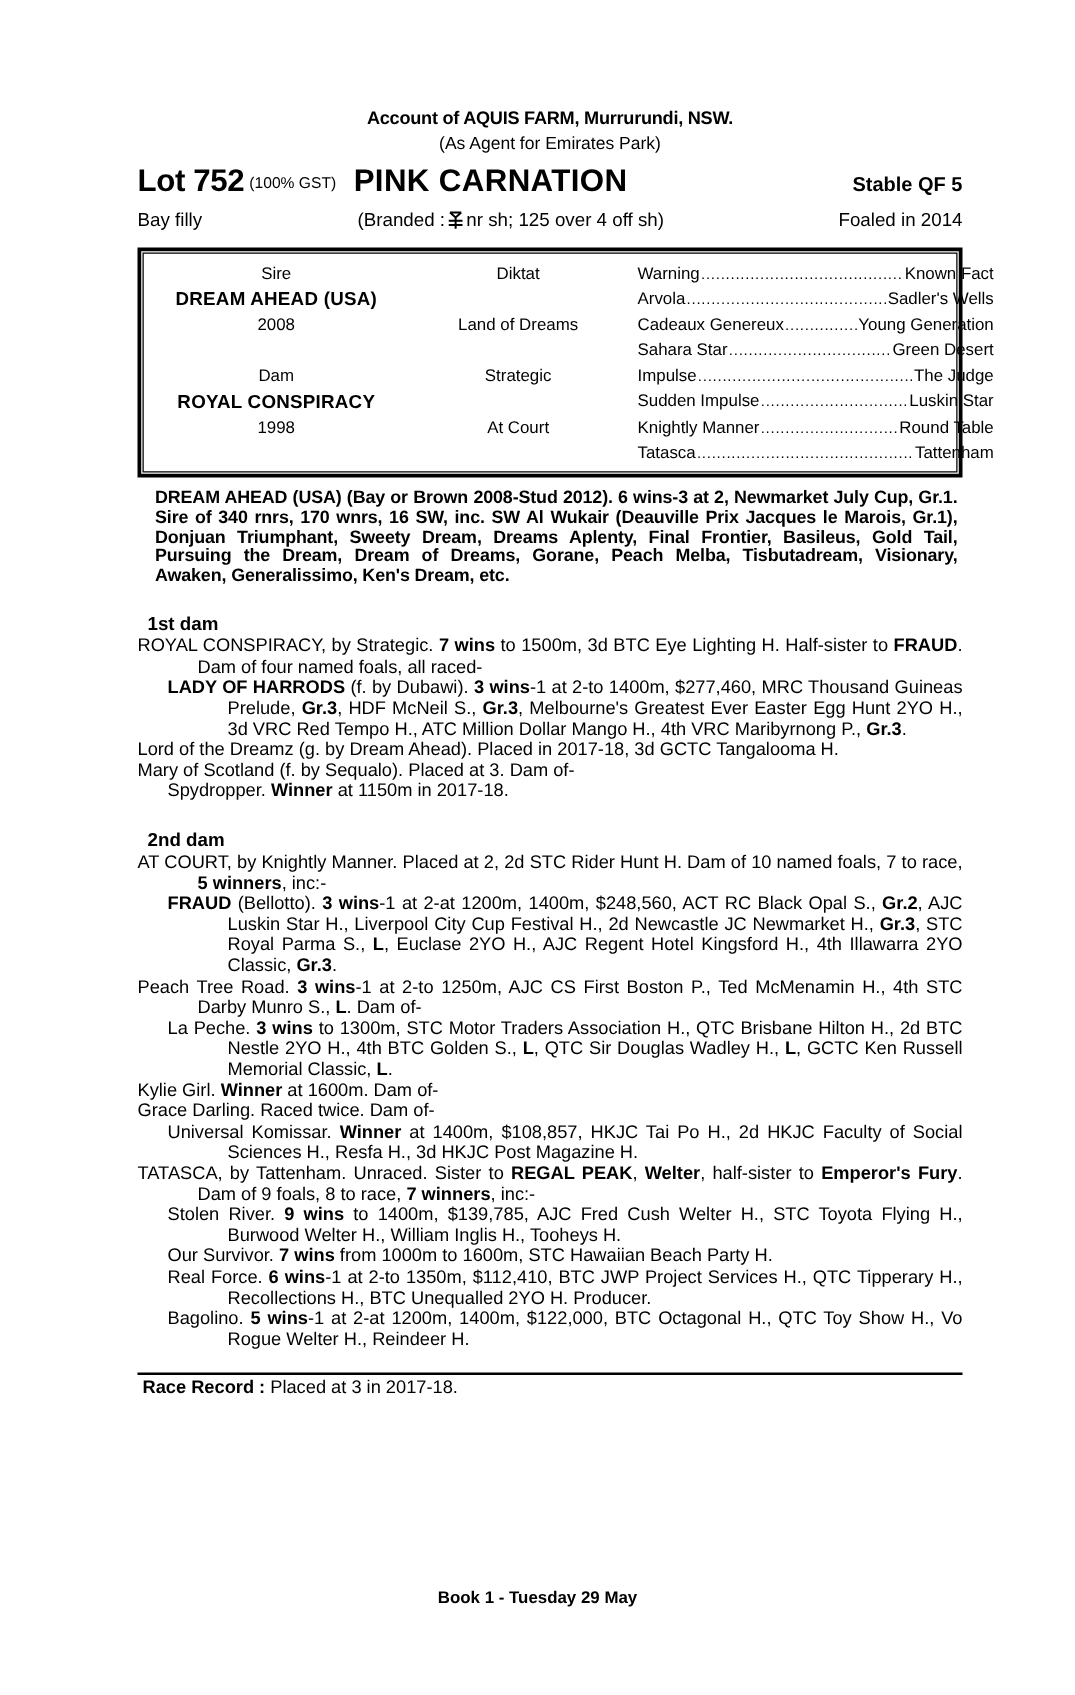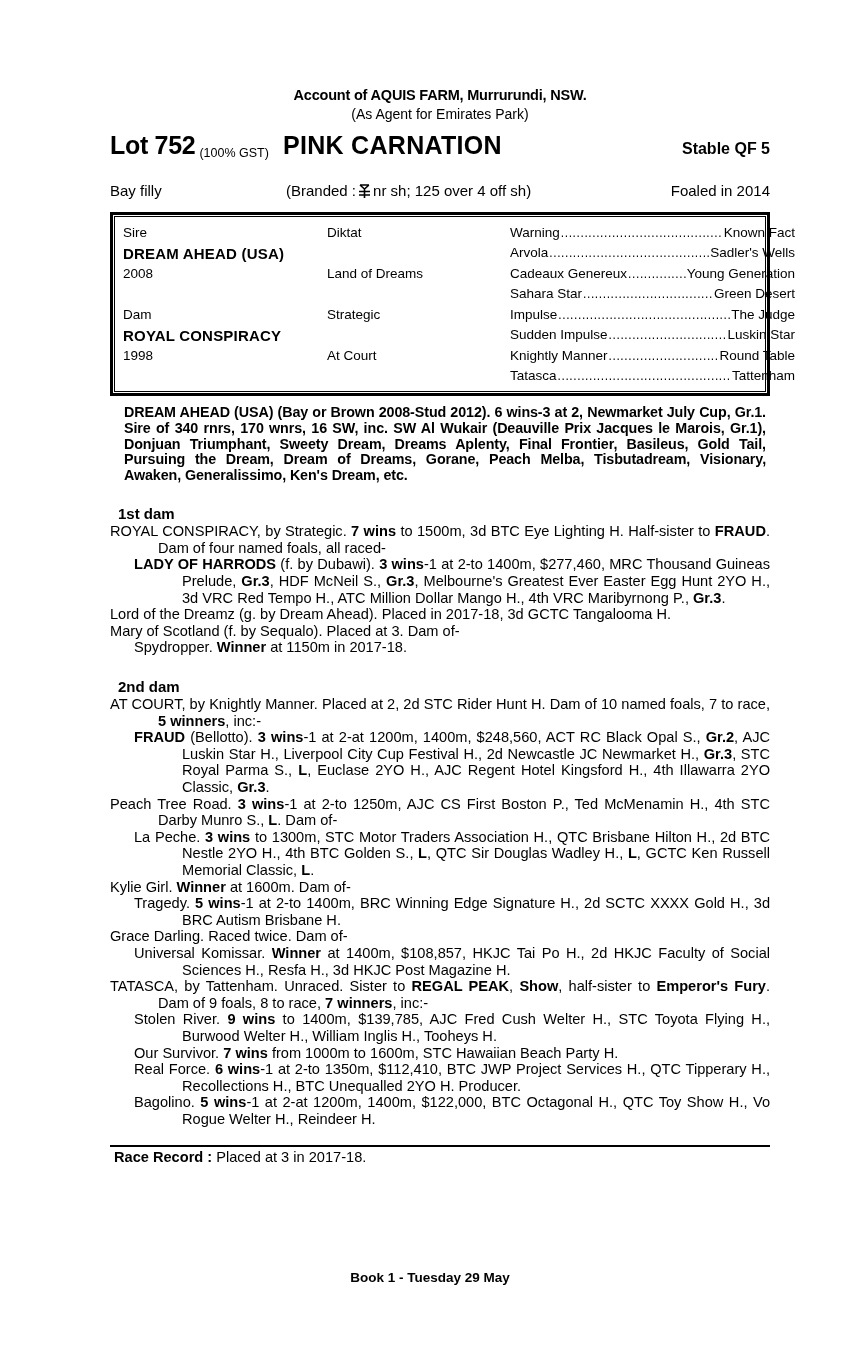--- a/index.html
+++ b/index.html
@@ -39,21 +39,21 @@
     line-height: 1.1;
   }
   .lot-row {
     display: flex;
     align-items: baseline;
     margin-top: 9px;
     height: 30px;
   }
   .lot-left {
     display: flex;
-    align-items: flex-end;
+    align-items: center;
     white-space: nowrap;
   }
   .lot-no {
     font-weight: bold;
     font-size: 25px;
     letter-spacing: -0.3px;
   }
   .lot-gst {
     font-size: 12.5px;
     margin-left: 4px;
@@ -67,21 +67,21 @@
   }
   .lot-stable {
     margin-left: auto;
     font-weight: bold;
     font-size: 16px;
     white-space: nowrap;
   }
   .sub-row {
     display: flex;
     align-items: baseline;
-    margin-top: 21px;
+    margin-top: 7px;
     font-size: 15px;
     height: 20px;
   }
   .sub-colour { width: 176px; white-space: nowrap; }
   .sub-brand { white-space: nowrap; }
   .sub-foaled { margin-left: auto; white-space: nowrap; }
   .brand-glyph {
     display: inline-block;
     width: 13px;
     height: 16px;
@@ -89,20 +89,21 @@
     vertical-align: -3px;
     margin: 0 2px;
   }
   .brand-glyph svg { position: absolute; left: 0; top: 0; }
 
   
   .ped-wrap {
     margin-top: 10px;
     border: 3px solid #000;
     padding: 1px;
+    text-align: center;
   }
   .ped-inner {
     border: 1px solid #000;
     padding: 5px 0 5px 0;
   }
   .ped-table {
     width: 100%;
     border-collapse: collapse;
     font-size: 13.5px;
     table-layout: fixed;
@@ -318,24 +319,23 @@
       <div class="ped-entry e i1"><b>LADY OF HARRODS</b> (f. by Dubawi). <b>3 wins</b>-1 at 2-to 1400m, $277,460, MRC Thousand Guineas Prelude, <b>Gr.3</b>, HDF McNeil S., <b>Gr.3</b>, Melbourne's Greatest Ever Easter Egg Hunt 2YO H., 3d VRC Red Tempo H., ATC Million Dollar Mango H., 4th VRC Maribyrnong P., <b>Gr.3</b>.</div>
       <div class="ped-entry e i0">Lord of the Dreamz (g. by Dream Ahead). Placed in 2017-18, 3d GCTC Tangalooma H.</div>
       <div class="ped-entry e i0">Mary of Scotland (f. by Sequalo). Placed at 3. Dam of-</div>
       <div class="ped-entry e i1">Spydropper. <b>Winner</b> at 1150m in 2017-18.</div>
       <div class="dam-head">2nd dam</div>
       <div class="ped-entry e i0">AT COURT, by Knightly Manner. Placed at 2, 2d STC Rider Hunt H. Dam of 10 named foals, 7 to race, <b>5 winners</b>, inc:-</div>
       <div class="ped-entry e i1"><b>FRAUD</b> (Bellotto). <b>3 wins</b>-1 at 2-at 1200m, 1400m, $248,560, ACT RC Black Opal S., <b>Gr.2</b>, AJC Luskin Star H., Liverpool City Cup Festival H., 2d Newcastle JC Newmarket H., <b>Gr.3</b>, STC Royal Parma S., <b>L</b>, Euclase 2YO H., AJC Regent Hotel Kingsford H., 4th Illawarra 2YO Classic, <b>Gr.3</b>.</div>
       <div class="ped-entry e i0">Peach Tree Road. <b>3 wins</b>-1 at 2-to 1250m, AJC CS First Boston P., Ted McMenamin H., 4th STC Darby Munro S., <b>L</b>. Dam of-</div>
       <div class="ped-entry e i1">La Peche. <b>3 wins</b> to 1300m, STC Motor Traders Association H., QTC Brisbane Hilton H., 2d BTC Nestle 2YO H., 4th BTC Golden S., <b>L</b>, QTC Sir Douglas Wadley H., <b>L</b>, GCTC Ken Russell Memorial Classic, <b>L</b>.</div>
       <div class="ped-entry e i0">Kylie Girl. <b>Winner</b> at 1600m. Dam of-</div>
-      <div class="ped-entry e i1">Tragedy. <b>5 wins</b>-1 at 2-to 1400m, BRC Winning Edge Signature H., 2d SCTC XXXX Gold H., 3d BRC Autism Brisbane H.</div>
       <div class="ped-entry e i0">Grace Darling. Raced twice. Dam of-</div>
       <div class="ped-entry e i1">Universal Komissar. <b>Winner</b> at 1400m, $108,857, HKJC Tai Po H., 2d HKJC Faculty of Social Sciences H., Resfa H., 3d HKJC Post Magazine H.</div>
-      <div class="ped-entry e i0">TATASCA, by Tattenham. Unraced. Sister to <b>REGAL PEAK</b>, <b>Show</b>, half-sister to <b>Emperor's Fury</b>. Dam of 9 foals, 8 to race, <b>7 winners</b>, inc:-</div>
+      <div class="ped-entry e i0">TATASCA, by Tattenham. Unraced. Sister to <b>REGAL PEAK</b>, <b>Welter</b>, half-sister to <b>Emperor's Fury</b>. Dam of 9 foals, 8 to race, <b>7 winners</b>, inc:-</div>
       <div class="ped-entry e i1">Stolen River. <b>9 wins</b> to 1400m, $139,785, AJC Fred Cush Welter H., STC Toyota Flying H., Burwood Welter H., William Inglis H., Tooheys H.</div>
       <div class="ped-entry e i1">Our Survivor. <b>7 wins</b> from 1000m to 1600m, STC Hawaiian Beach Party H.</div>
       <div class="ped-entry e i1">Real Force. <b>6 wins</b>-1 at 2-to 1350m, $112,410, BTC JWP Project Services H., QTC Tipperary H., Recollections H., BTC Unequalled 2YO H. Producer.</div>
       <div class="ped-entry e i1">Bagolino. <b>5 wins</b>-1 at 2-at 1200m, 1400m, $122,000, BTC Octagonal H., QTC Toy Show H., Vo Rogue Welter H., Reindeer H.</div>
     </div>
 
   <div class="rr-rule"></div>
   <div class="race-record">
     <span class="rr-label">Race Record :</span>
     <span>Placed at 3 in 2017-18.</span>

